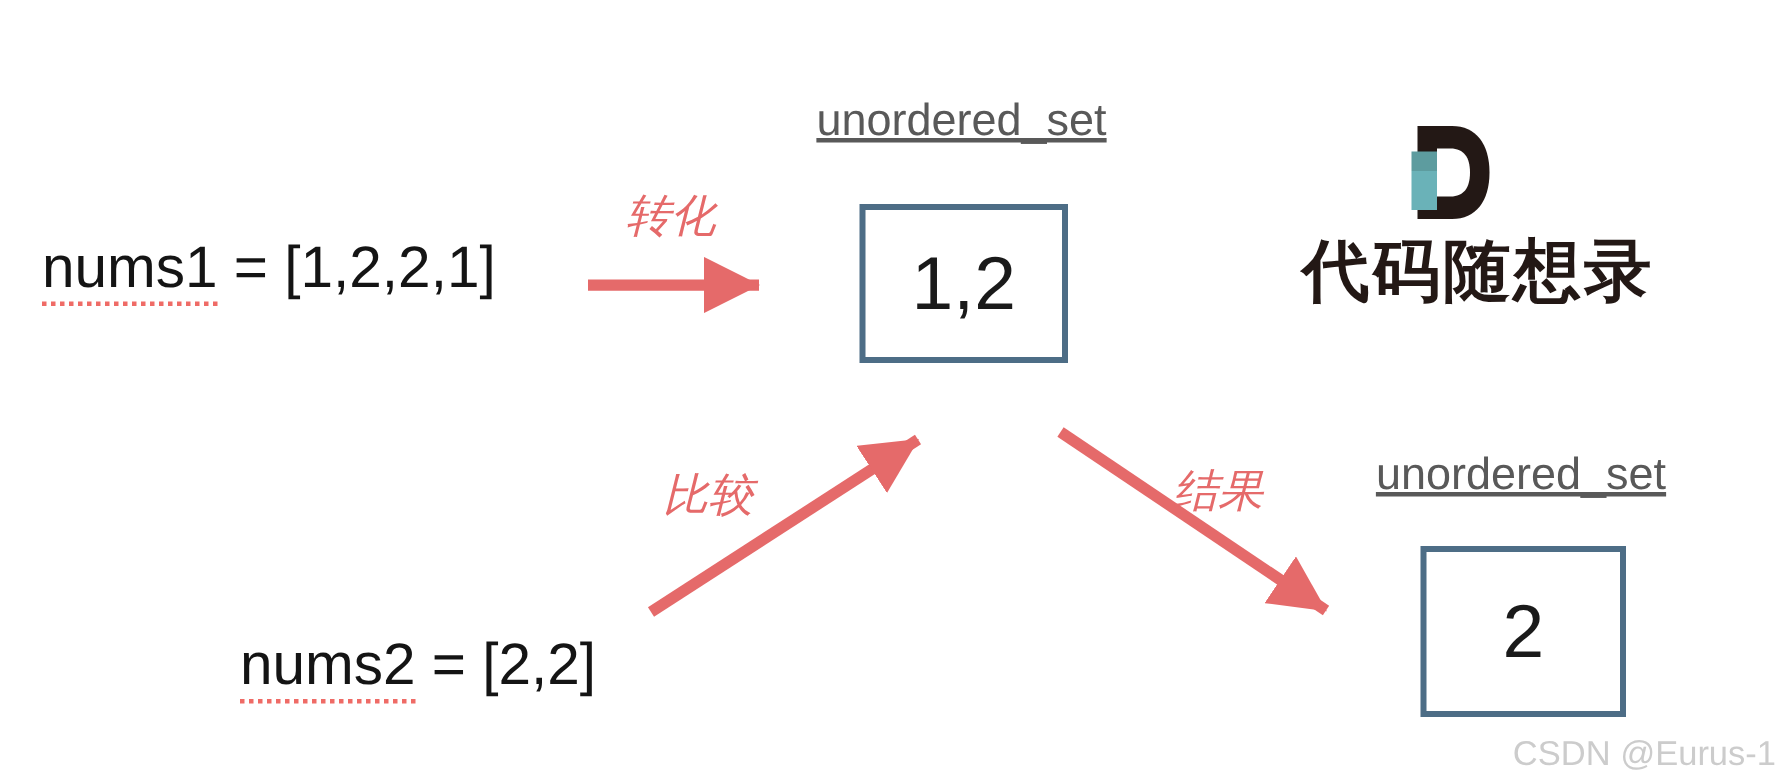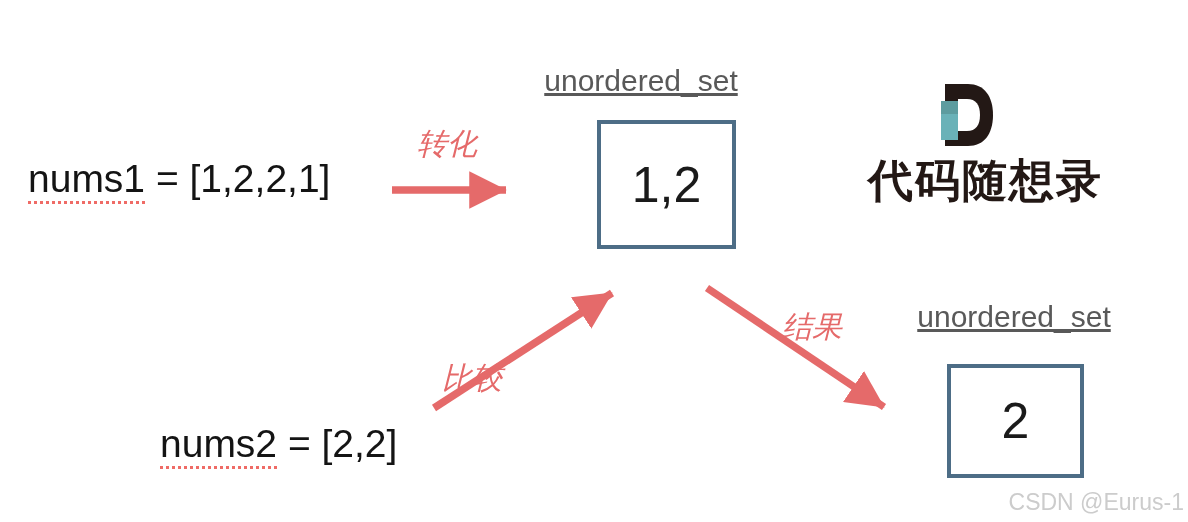--- a/index.html
+++ b/index.html
@@ -42,38 +42,38 @@
   .set-box {
     border: 4px solid var(--box-border, #4d6d86);
     background: #ffffff;
     display: flex;
     align-items: center;
     justify-content: center;
     box-sizing: border-box;
     font-size: 50px;
     color: var(--box-text, #1a1a1a);
   }
-  .set-box-1 { left: 573px; top: 120px; width: 139px; height: 129px; margin-left: 24px; }
+  .set-box-1 { left: 573px; top: 136px; width: 139px; height: 106px; }
   .set-box-2 { left: 947px; top: 364px; width: 137px; height: 114px; }
 
   
   svg.arrows { left: 0; top: 0; width: 1188px; height: 522px; pointer-events: none; }
   svg.arrows line { stroke: var(--accent-red, #e56a6a); stroke-width: 7.5; }
   .arrowhead { fill: var(--accent-red, #e56a6a); }
 
   
   .arrow-label {
     font-size: 30px;
     color: var(--accent-red, #e56a6a);
     transform: translateX(-50%);
     white-space: nowrap;
     font-style: italic;
   }
   .arrow-label-convert { left: 447px; top: 124px; }
-  .arrow-label-compare { left: 472px; top: 310px; margin-top: 48px; }
+  .arrow-label-compare { left: 472px; top: 310px; }
   .arrow-label-result  { left: 812px; top: 275px; margin-top: 32px; }
 
   
   .logo { left: 868px; top: 84px; width: 196px; text-align: center; }
   .logo svg { display: block; margin: 0 auto; }
   .logo-text {
     margin-top: 5px;
     font-family: "DejaVu Serif", serif;
     font-weight: bold;
     font-size: 45px;

